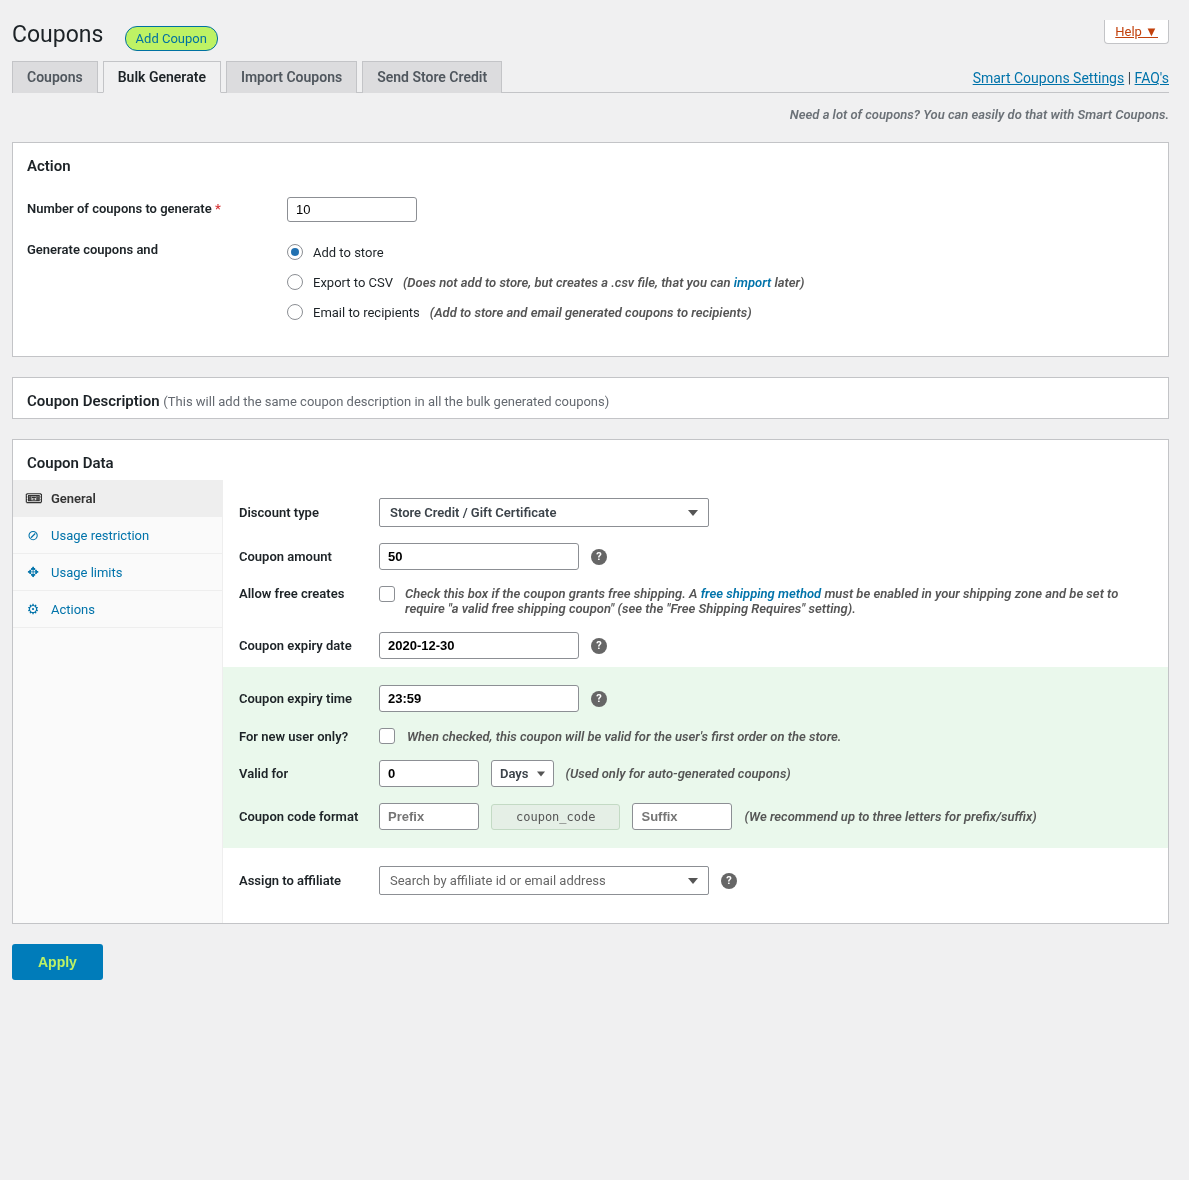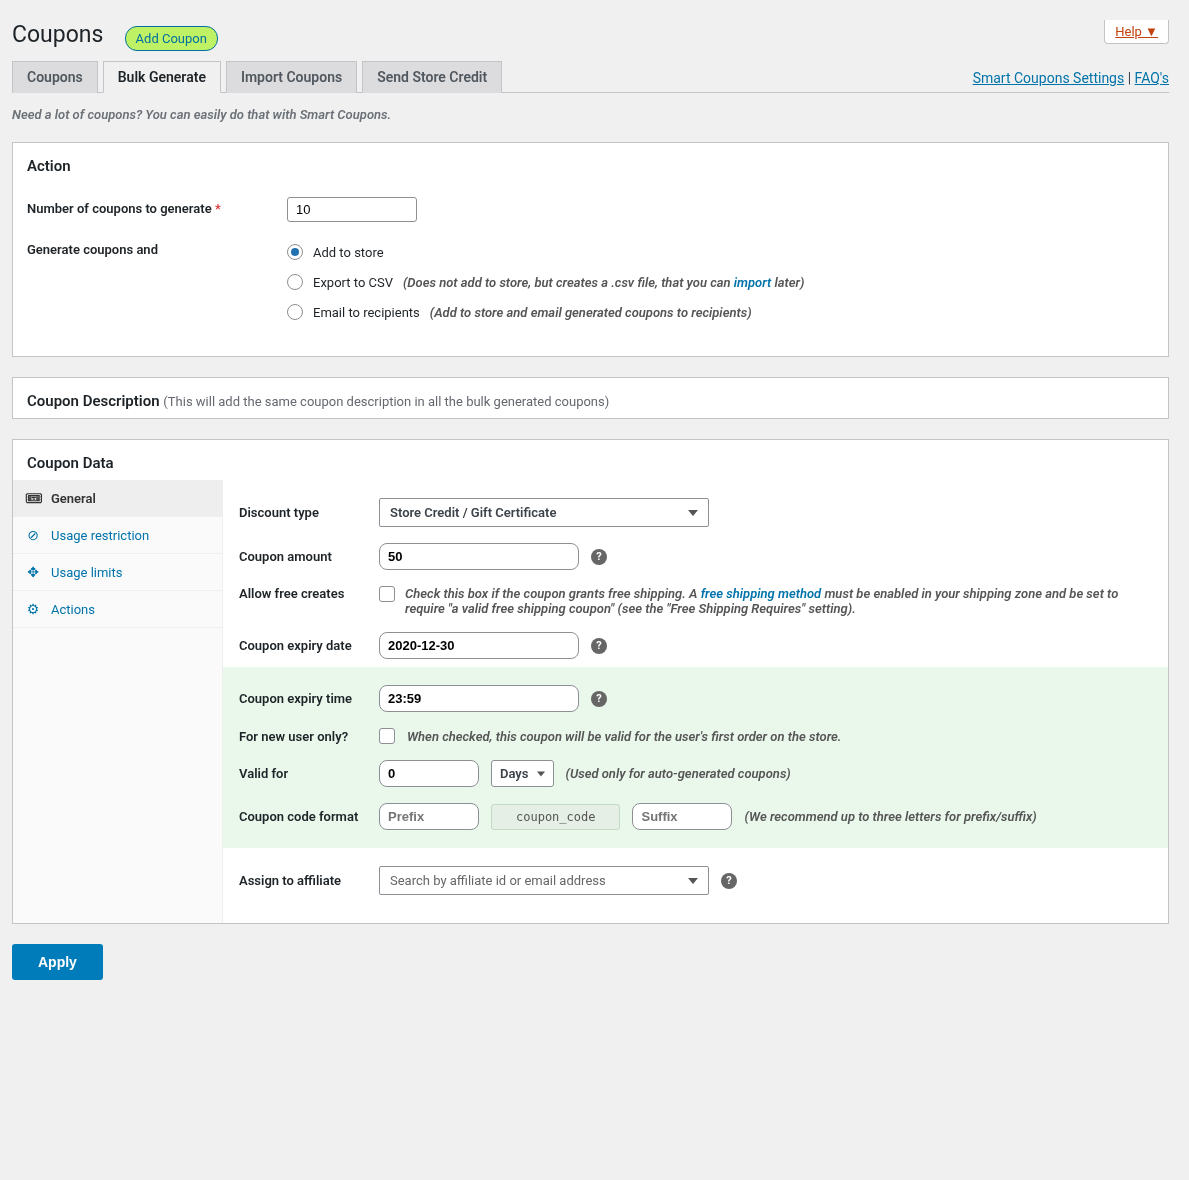--- a/index.html
+++ b/index.html
@@ -54,21 +54,21 @@
     font-size: 14px;
     font-weight: 600;
     margin-right: 5px;
     cursor: pointer;
     position: relative;
     top: 1px;
   }
   .nav-tab.active { background: #f0f0f1; color: #1d2327; border-bottom: 1px solid #f0f0f1; }
   .tab-links { font-size: 14px; padding-bottom: 6px; }
   .tab-links a { color: #0073aa; text-decoration: underline; cursor:pointer;}
-  .subtext { font-style: italic; font-weight: 600; color: #6b7177; margin: 14px 0 18px 0; font-size: 13px; }
+  .subtext { font-style: italic; font-weight: 600; color: #6b7177; margin: 14px 0 18px 0; font-size: 13px; text-align: right; }
   .postbox {
     background: #fff;
     border: 1px solid #c3c4c7;
     margin-bottom: 20px;
     padding: 0;
     margin-top: 20px;
   }
   .postbox h2 { font-size: 15px; font-weight: 600; margin: 0; padding: 14px 14px 8px 14px; color: #1d2327; }
   .postbox .inside { padding: 6px 14px 14px; }
   .form-table { width: 100%; border-collapse: collapse; }
@@ -109,39 +109,39 @@
   .select-box {
     border:1px solid #8c8f94; border-radius:2px; padding:6px 28px 6px 10px; font-size:13px; font-weight:600;
     min-width:330px; background:#fff; position:relative; cursor:pointer;
   }
   .select-box::after {
     content:""; position:absolute; right:10px; top:50%;
     border-left:5px solid transparent; border-right:5px solid transparent; border-top:6px solid #555;
     transform: translateY(-50%);
   }
   .txt-input {
-    border:1px solid #8c8f94; border-radius:8px; padding:5px 8px; font-size:13px; width:200px; font-weight:600; background:#fff;
+    border:1px solid #8c8f94; border-radius:3px; padding:5px 8px; font-size:13px; width:200px; font-weight:600; background:#fff;
   }
   .help-icon {
     width:16px; height:16px; border-radius:50%; background:#666; color:#fff; font-size:11px; font-weight:700;
     display:inline-flex; align-items:center; justify-content:center; cursor:help;
   }
   .checkbox-sq { width:16px; height:16px; border:1px solid #8c8f94; border-radius:3px; background:#fff; cursor:pointer; flex-shrink:0; }
   .inline-desc { font-style:italic; font-weight:600; color:#555; font-size:13px; }
   .inline-desc a { color:#0073aa; }
   .green-section { background:#eaf8ec; margin:0 -16px; padding: 10px 16px; }
   .small-num { width:100px; }
   .unit-select {
     border:1px solid #8c8f94; border-radius:3px; padding:5px 24px 5px 8px; font-weight:600; background:#fff; position:relative; cursor:pointer;
   }
   .unit-select::after { content:""; position:absolute; right:8px; top:50%; border-left:4px solid transparent; border-right:4px solid transparent; border-top:5px solid #555; transform:translateY(-50%); }
   .code-chip { background:#e5efe6; border:1px solid #c3dac4; border-radius:3px; padding:5px 24px; font-size:12px; color:#555; font-family: monospace; }
   .affiliate-select { min-width:330px; font-weight:normal; color:#666; }
   .apply-btn {
-    background:#007cba; color:#ffffff; border:none; border-radius:3px; padding:10px 26px; font-size:14px; font-weight:600; cursor:pointer;
+    background:#007cba; color:#bef264; border:none; border-radius:3px; padding:10px 26px; font-size:14px; font-weight:600; cursor:pointer;
   }
   .field-wrap { display:flex; align-items:flex-start; gap:10px; flex-wrap:wrap; flex:1; }
 </style>
 </head>
 <body>
 
 
 
 <div class="top-row">
   <div>

